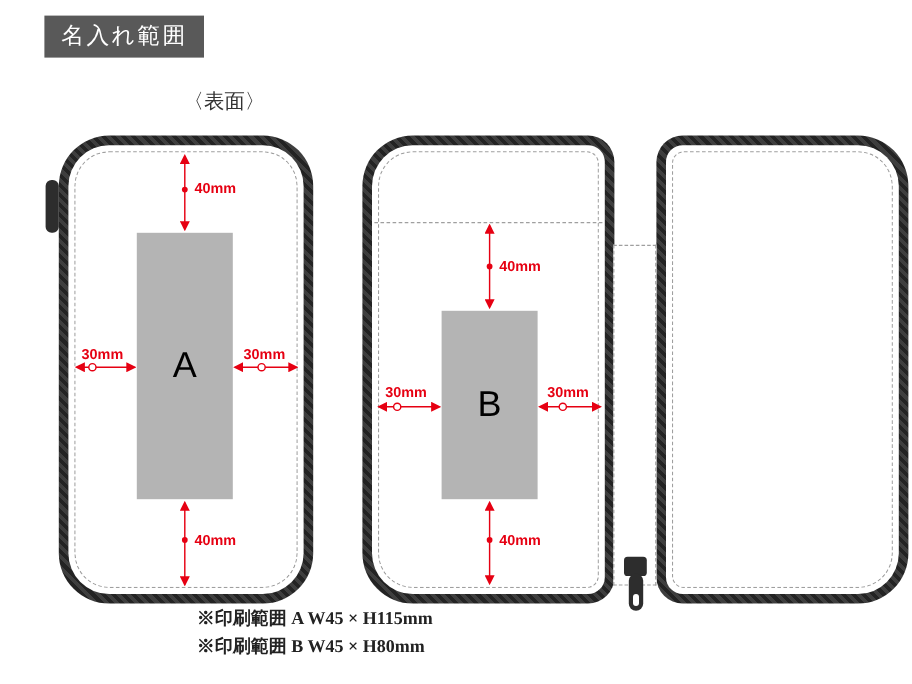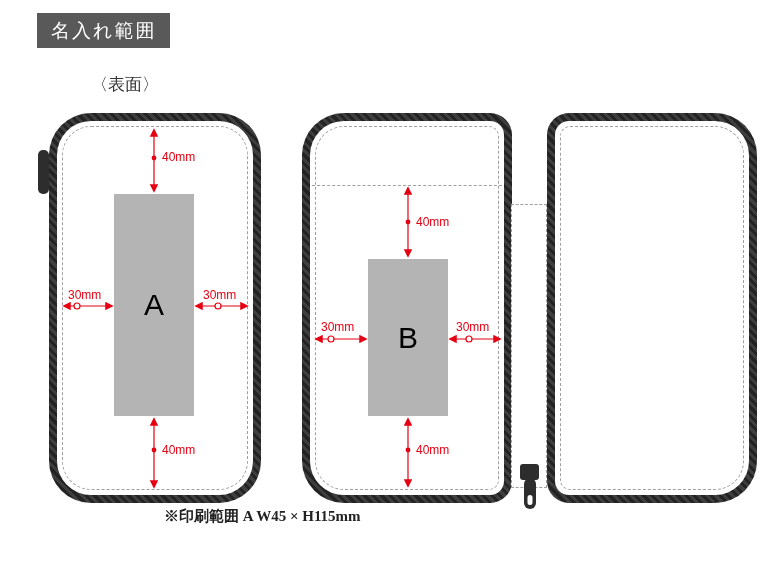--- a/index.html
+++ b/index.html
@@ -4,21 +4,21 @@
 <style>
   html,body { margin:0; padding:0; background:#fff; }
   .stage {
     position:relative; width:760px; height:570px; background:#ffffff;
     font-family:"Liberation Sans","DejaVu Sans",sans-serif; overflow:hidden;margin-left:19px;
   }
   .badge {
     position:absolute; left:18px; top:13px; background:#595959; color:#ffffff;
     font-size:19px; line-height:1; padding:8px 14px; letter-spacing:2px;
   }
-  .side-title { position:absolute; top:73px; width:130px; text-align:left; font-size:17px; color:#333; }
+  .side-title { position:absolute; top:73px; width:130px; text-align:right; font-size:17px; color:#333; }
   .front-title { left:72px; }
   .back-title  { left:328px; }
 
   
   .case {
     position:absolute; z-index:1;
     background:repeating-linear-gradient(45deg,#232323 0 3px,#3e3e3e 3px 6px);
   }
   .case-inner { position:absolute; inset:8px; background:#ffffff; }
   .stitch { position:absolute; inset:5px; border:1px dashed #9f9f9f; }
@@ -51,21 +51,21 @@
   .pull-hole { position:absolute; left:50%; top:55%; width:5px; height:10px;
                transform:translateX(-50%); background:#ffffff; border-radius:3px; }
 
   .print-area { position:absolute; background:#b4b4b4; display:flex; align-items:center;
                 justify-content:center; font-size:30px; color:#000; z-index:3; }
   .area-a { left:95px;  top:194px; width:80px; height:222px; }
   .area-b { left:349px; top:259px; width:80px; height:157px; }
 
   .dims { position:absolute; left:0; top:0; z-index:4; pointer-events:none; }
 
-  .dim-label { position:absolute; color:#e60012; font-size:12px; font-weight:normal;
+  .dim-label { position:absolute; color:#e60012; font-size:12px; font-weight:bold;
                line-height:1; z-index:5; white-space:nowrap; }
   .lbl-f-top    { left:143px; top:151px; }
   .lbl-f-bottom { left:143px; top:444px; }
   .lbl-f-left   { left:49px;  top:289px; }
   .lbl-f-right  { left:184px; top:289px; }
   .lbl-b-top    { left:397px; top:216px; }
   .lbl-b-bottom { left:397px; top:444px; }
   .lbl-b-left   { left:302px; top:321px; }
   .lbl-b-right  { left:437px; top:321px; }
 
@@ -145,15 +145,16 @@
   <span class="dim-label lbl-f-bottom">40mm</span>
   <span class="dim-label lbl-f-left">30mm</span>
   <span class="dim-label lbl-f-right">30mm</span>
   <span class="dim-label lbl-b-top">40mm</span>
   <span class="dim-label lbl-b-bottom">40mm</span>
   <span class="dim-label lbl-b-left">30mm</span>
   <span class="dim-label lbl-b-right">30mm</span>
 
   <div class="notes">
     <div>※印刷範囲 A W45 × H115mm</div>
+    <div>※印刷範囲 B W45 × H80mm</div>
   </div>
 
 </div>
 
 </body></html>

